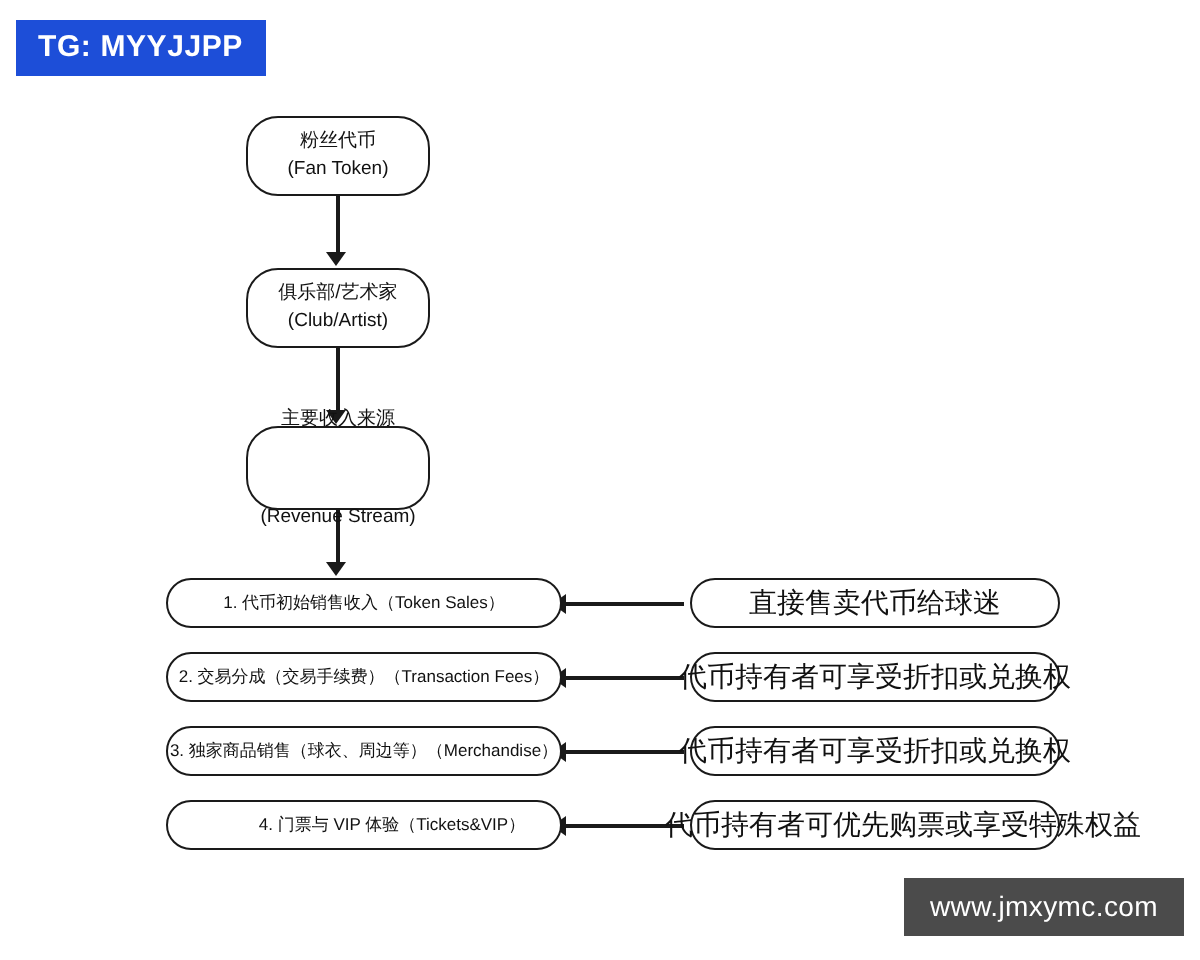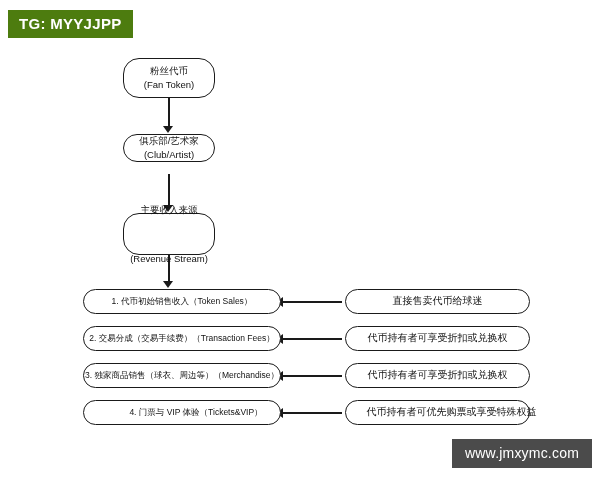--- a/index.html
+++ b/index.html
@@ -19,21 +19,21 @@
     left: 0; top: 0;
     width: 600px;
     height: 480px;
   }
 
   
   .tag-badge {
     position: absolute;
     left: 8px;
     top: 10px;
-    background: #4d7c0f;
+    background: #1d4ed8;
     color: #ffffff;
     font-size: 15px;
     font-weight: bold;
     padding: 5px 11px 6px 11px;
     letter-spacing: 0.3px;
     white-space: nowrap;
   }
   .url-badge {
     position: absolute;
     right: 8px;
@@ -63,35 +63,35 @@
     font-size: 9.5px;
     line-height: 1.45;
     padding: 2px 4px;
   }
   .node .l1, .node .l2 {
     display: block;
     white-space: nowrap;
   }
 
   .node-top  { left: 123px; top: 58px;  width: 92px;  height: 40px; }
-  .node-mid  { left: 123px; top: 134px; width: 92px;  height: 28px; }
+  .node-mid  { left: 123px; top: 134px; width: 92px;  height: 40px; }
   .node-rev  { left: 123px; top: 213px; width: 92px;  height: 42px; gap: 35px; }
 
   .row-left {
     left: 70px;
     width: 198px;
     height: 25px;
     font-size: 8.5px;
     margin-left: 13px;
   }
   .row-right {
     left: 345px;
     width: 185px;
     height: 25px;
-    font-size: 10px;
+    font-size: 14px;
   }
   .row-1 { top: 289px; }
   .row-2 { top: 326px; }
   .row-3 { top: 363px; }
   .row-4 { top: 400px; padding-left: 32px; }
 
   
   .v-line {
     position: absolute;
     width: 1.5px;

